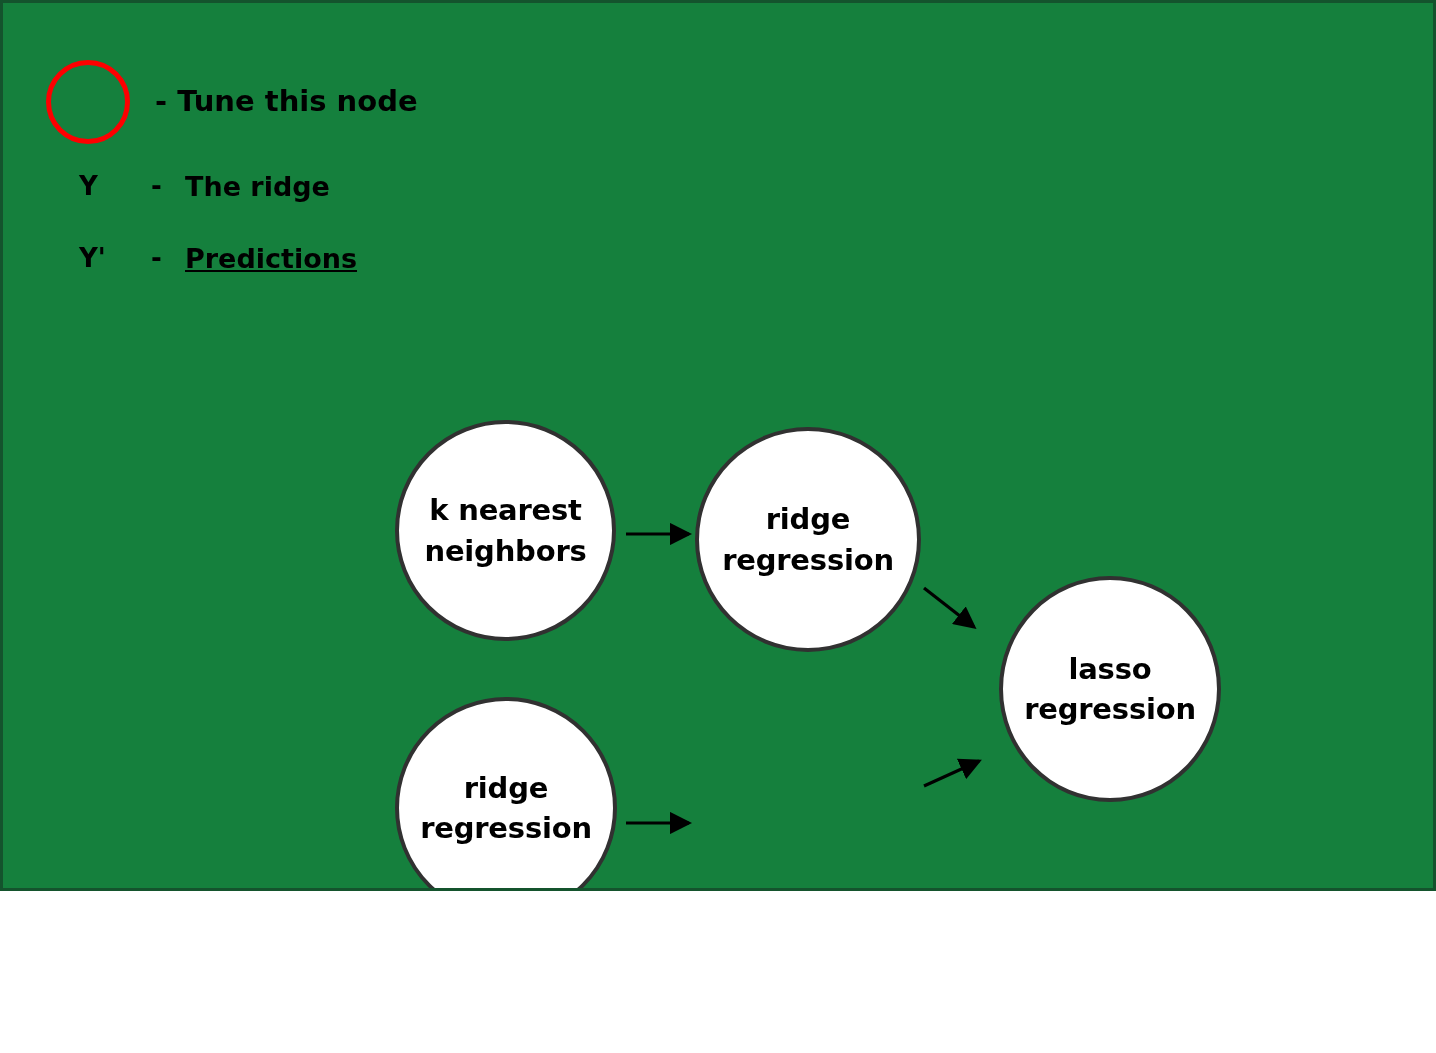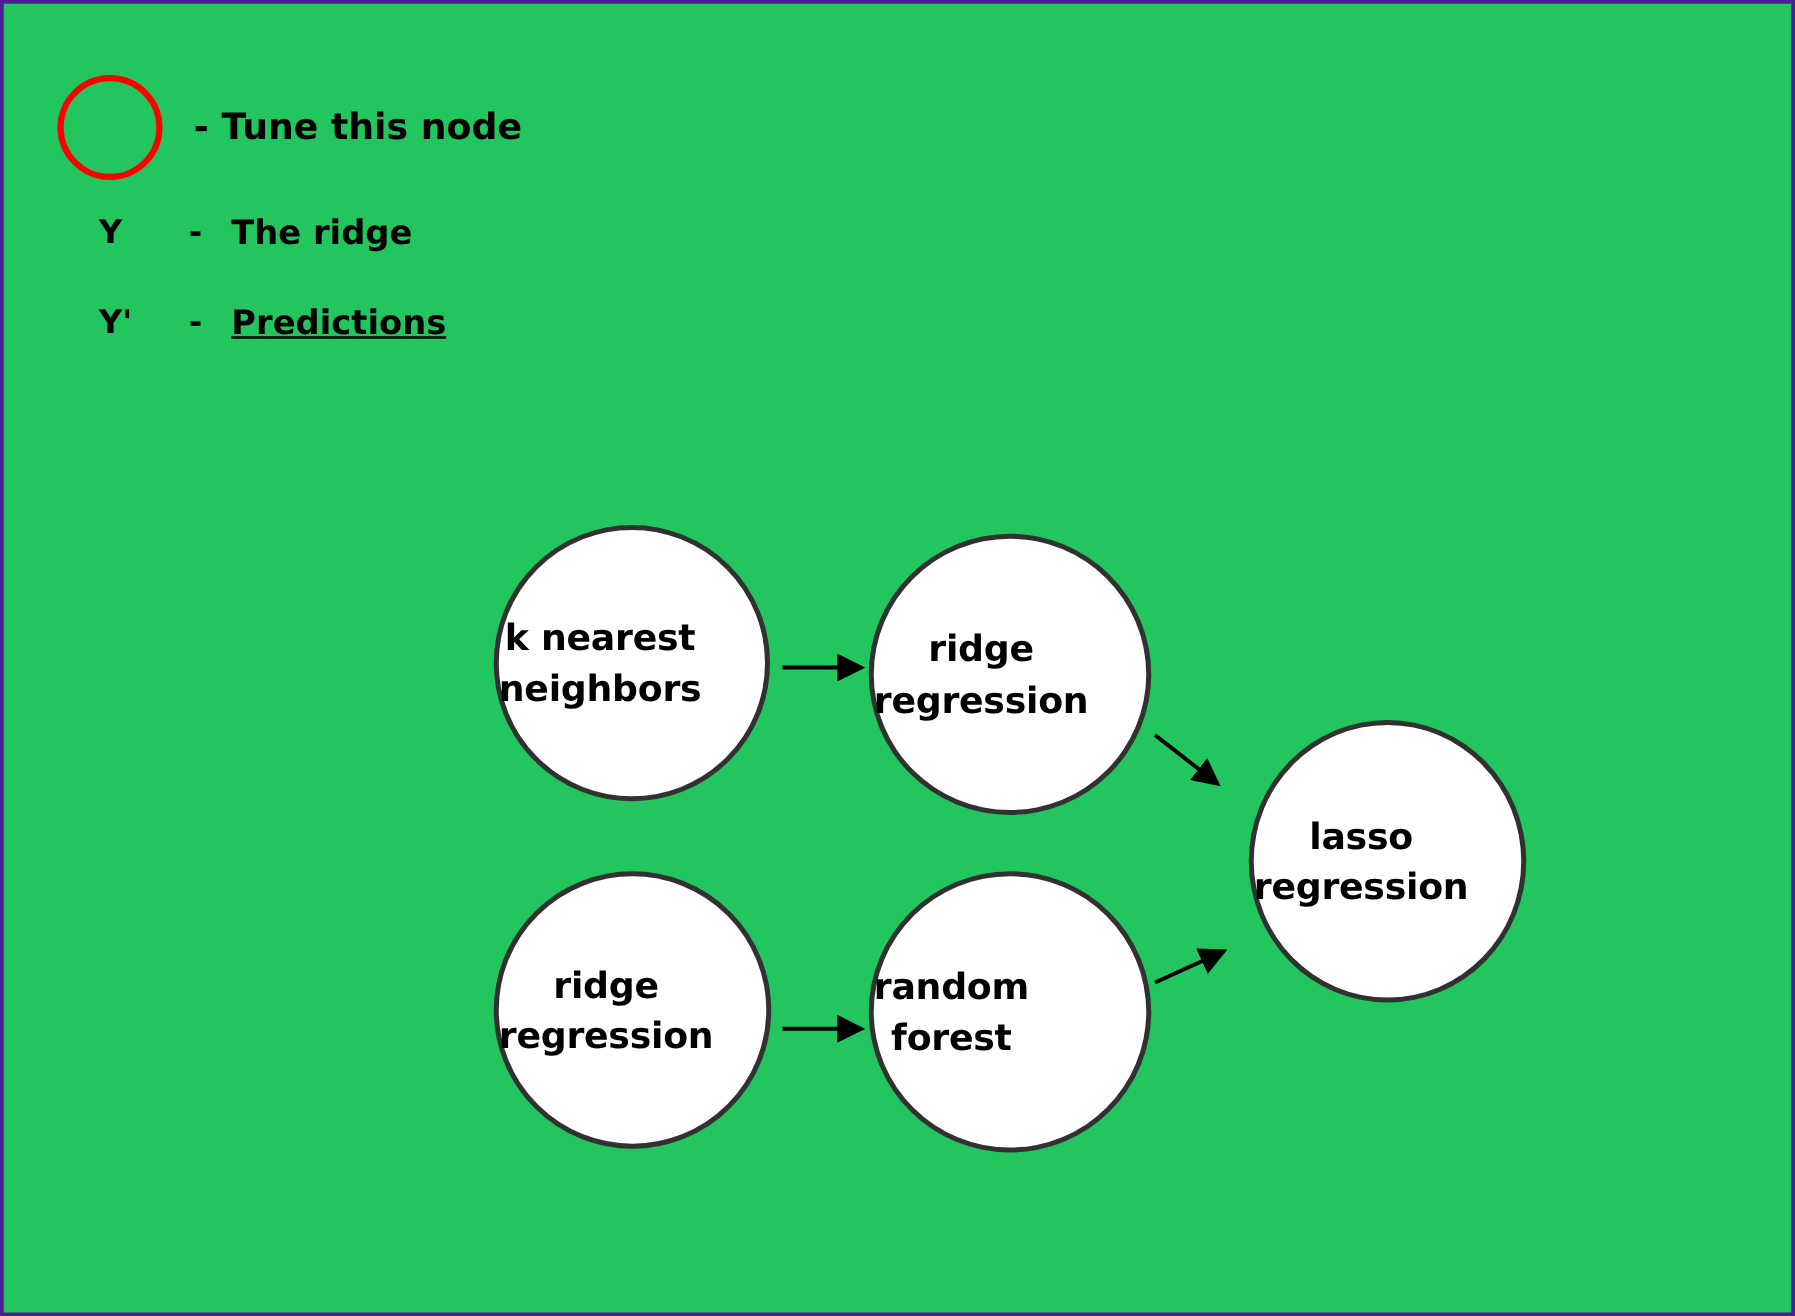--- a/index.html
+++ b/index.html
@@ -3,24 +3,24 @@
 <meta charset="utf-8">
 <style>
   html, body {
     margin: 0;
     padding: 0;
     background: #ffffff;
   }
   #canvas {
     position: relative;
     width: 1436px;
-    height: 1053px;
-    background: #22c55e;
+    height: 891px;
+    background: #15803d;
     box-sizing: border-box;
-    border: 3px solid #4c1d95;
+    border: 3px solid #14532d;
     overflow: hidden;
     font-family: "DejaVu Sans", "Liberation Sans", sans-serif;
   }
 
   
   .legend-red-circle {
     position: absolute;
     left: 43px;
     top: 57px;
     width: 84px;
@@ -59,20 +59,21 @@
 
   
   .node {
     position: absolute;
     border: 4px solid #313131;
     border-radius: 50%;
     box-sizing: border-box;
     background: #ffffff;
     display: flex;
     align-items: center;
+    justify-content: center;
     text-align: center;
   }
   .node-label {
     font-size: 29px;
     font-weight: bold;
     color: #000000;
     line-height: 1.38;
     letter-spacing: -0.2px;
     white-space: pre-line;
   }
@@ -147,18 +148,14 @@
   <div class="node" id="node-lasso">
     <span class="node-label">lasso
 regression</span>
   </div>
 
   <div class="node" id="node-ridge-2">
     <span class="node-label">ridge
 regression</span>
   </div>
 
-  <div class="node" id="node-rf">
-    <span class="node-label">random
-forest</span>
-  </div>
 
 </div>
 
 </body></html>

